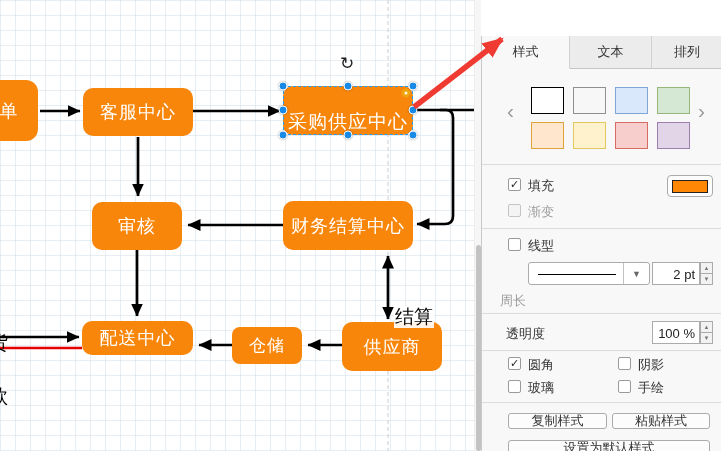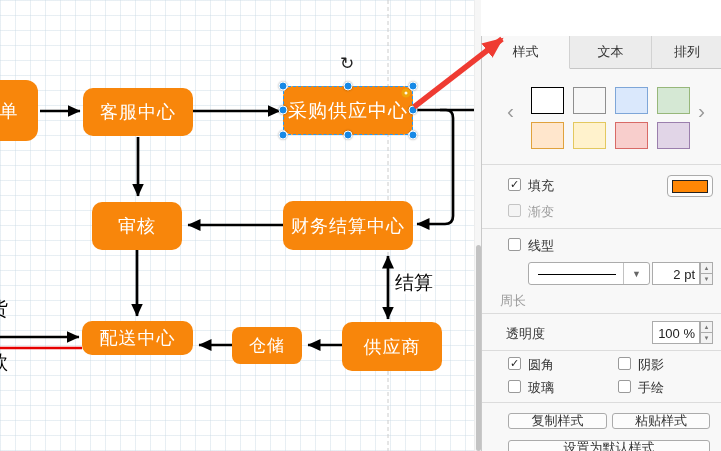--- a/index.html
+++ b/index.html
@@ -16,39 +16,39 @@
     background-size:15px 15px;
   }
   .edges { position:absolute; left:0; top:0; z-index:2; }
   .node {
     position:absolute; z-index:3; border-radius:10px;
     display:flex; align-items:center; justify-content:center;
     color:#fff; font-size:18px; letter-spacing:1px; white-space:nowrap;
   }
   .n-order   { left:-20px; top:80px;  width:58px;  height:61px; border-radius:12px; }
   .n-service { left:83px;  top:88px;  width:110px; height:48px; }
-  .n-purchase{ left:283px; top:86px;  width:130px; height:49px; font-size:19px; }
+  .n-purchase{ left:283px; top:86px;  width:130px; height:49px; font-size:19px;align-items:flex-end; }
   .n-audit   { left:92px;  top:202px; width:90px;  height:48px;font-family:Liberation Serif, serif; }
   .n-finance { left:283px; top:201px; width:130px; height:49px; }
   .n-dispatch{ left:82px;  top:321px; width:111px; height:34px; }
   .n-store   { left:232px; top:327px; width:70px;  height:37px; border-radius:8px; font-size:17px; }
   .n-supplier{ left:342px; top:322px; width:100px; height:49px; }
 
   .sel-rect { position:absolute; left:283px; top:86px; width:130px; height:49px;
     border:1px dashed #1e9bff; z-index:4; pointer-events:none; }
   .handle { position:absolute; z-index:5; width:9px; height:9px; border-radius:50%;
     background:#1789e6; border:1px solid #fff; box-shadow:0 0 2px rgba(0,0,0,.35);
     transform:translate(-50%,-50%); }
   .handle-special { position:absolute; z-index:5; width:9px; height:9px; border-radius:50%;
     background:#fffbe8; border:3px solid #f0a30a; transform:translate(-50%,-50%); }
   .rotate-handle { position:absolute; z-index:5; left:347px; top:63px; transform:translate(-50%,-50%);
     font-size:17px; color:#222; line-height:1; cursor:pointer; }
 
   .edge-label { position:absolute; z-index:3; color:#000; background:rgba(255,255,255,0.9);
-    font-size:19px; line-height:1.15; padding:0 1px; white-space:nowrap; }
+    font-size:19px; line-height:1.15; padding:0 1px; white-space:nowrap;margin-top:34px; }
   .lbl-settle { left:394px; top:272px; }
   .lbl-goods  { left:-12px; top:298px; background:transparent; }
   .lbl-pay    { left:-13px; top:351px; font-size:20px; background:transparent; }
 
   
   .vscroll { position:absolute; left:474px; top:0; width:7px; height:451px;
     background:#f6f6f6; border-left:1px solid #ededed; z-index:6; }
   .vscroll-thumb { position:absolute; left:1px; top:245px; width:5px; height:206px;
     background:#c3c3c3; border-radius:3px; }
 

